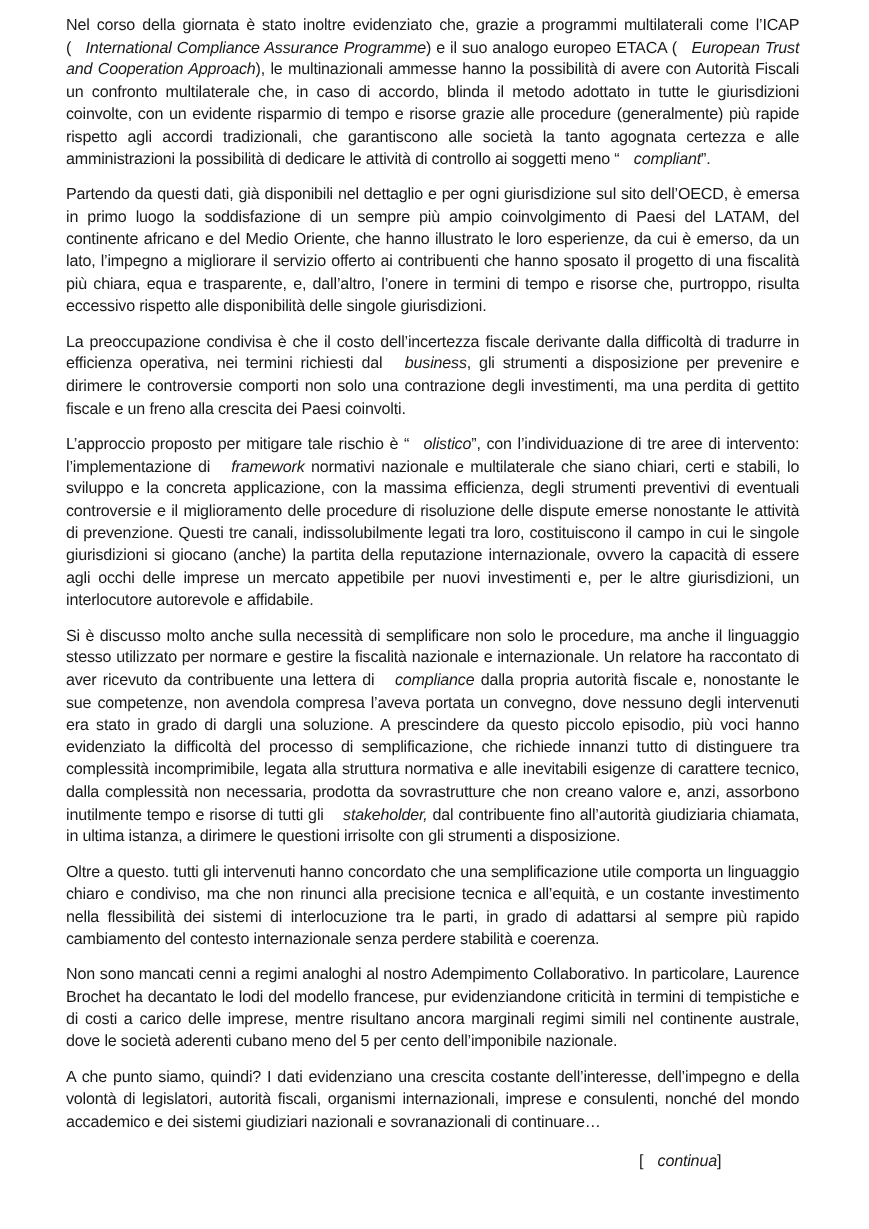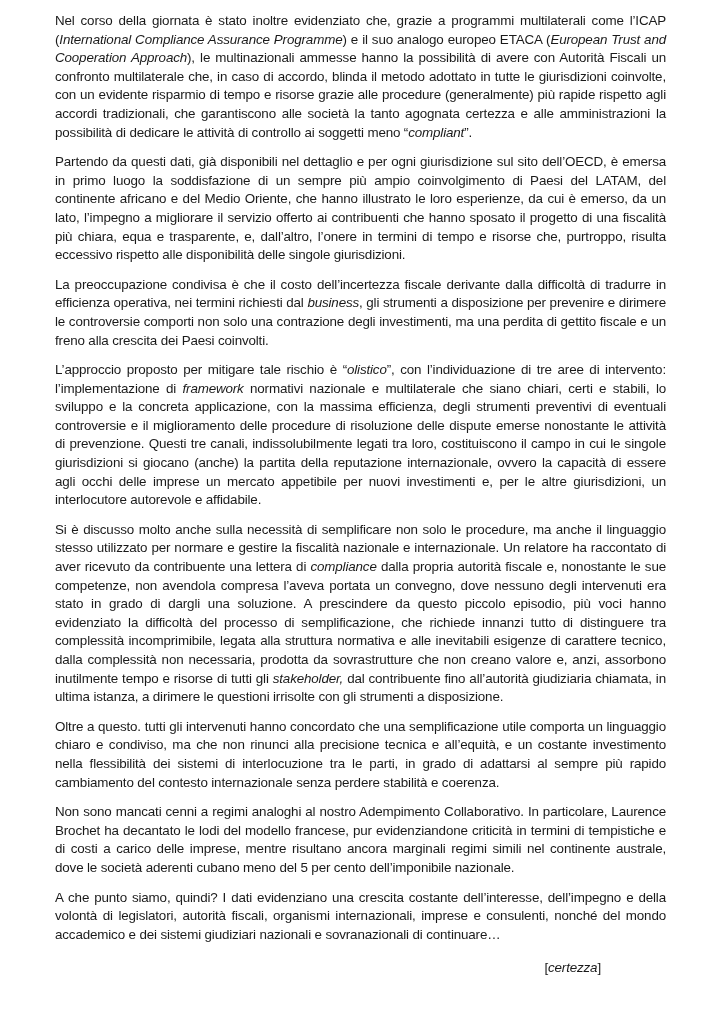--- a/index.html
+++ b/index.html
@@ -13,35 +13,35 @@
       font-size: 13.4px;
       line-height: 18.6px;
       color: #1a1a1a;
       letter-spacing: -0.15px;
     }
     .page p {
       margin: 0 0 11px 0;
       text-align: justify;
       hyphens: none;
     }
-    .page em { font-style: italic; }
+    .page em { font-style: italic; margin-left: 12px; }
     .continua {
       text-align: right;
       margin-top: 15px;
       padding-right: 65px;
     }
   </style>
 </head>
 <body>
 
 <div class="page">
   <div id="paragraphs">
       <p><span>Nel corso della giornata è stato inoltre evidenziato che, grazie a programmi multilaterali come l’ICAP (</span><em>International Compliance Assurance Programme</em><span>) e il suo analogo europeo ETACA (</span><em>European Trust and Cooperation Approach</em><span>), le multinazionali ammesse hanno la possibilità di avere con Autorità Fiscali un confronto multilaterale che, in caso di accordo, blinda il metodo adottato in tutte le giurisdizioni coinvolte, con un evidente risparmio di tempo e risorse grazie alle procedure (generalmente) più rapide rispetto agli accordi tradizionali, che garantiscono alle società la tanto agognata certezza e alle amministrazioni la possibilità di dedicare le attività di controllo ai soggetti meno “</span><em>compliant</em><span>”.</span></p>
       <p><span>Partendo da questi dati, già disponibili nel dettaglio e per ogni giurisdizione sul sito dell’OECD, è emersa in primo luogo la soddisfazione di un sempre più ampio coinvolgimento di Paesi del LATAM, del continente africano e del Medio Oriente, che hanno illustrato le loro esperienze, da cui è emerso, da un lato, l’impegno a migliorare il servizio offerto ai contribuenti che hanno sposato il progetto di una fiscalità più chiara, equa e trasparente, e, dall’altro, l’onere in termini di tempo e risorse che, purtroppo, risulta eccessivo rispetto alle disponibilità delle singole giurisdizioni.</span></p>
       <p><span>La preoccupazione condivisa è che il costo dell’incertezza fiscale derivante dalla difficoltà di tradurre in efficienza operativa, nei termini richiesti dal </span><em>business</em><span>, gli strumenti a disposizione per prevenire e dirimere le controversie comporti non solo una contrazione degli investimenti, ma una perdita di gettito fiscale e un freno alla crescita dei Paesi coinvolti.</span></p>
       <p><span>L’approccio proposto per mitigare tale rischio è “</span><em>olistico</em><span>”, con l’individuazione di tre aree di intervento: l’implementazione di </span><em>framework</em><span> normativi nazionale e multilaterale che siano chiari, certi e stabili, lo sviluppo e la concreta applicazione, con la massima efficienza, degli strumenti preventivi di eventuali controversie e il miglioramento delle procedure di risoluzione delle dispute emerse nonostante le attività di prevenzione. Questi tre canali, indissolubilmente legati tra loro, costituiscono il campo in cui le singole giurisdizioni si giocano (anche) la partita della reputazione internazionale, ovvero la capacità di essere agli occhi delle imprese un mercato appetibile per nuovi investimenti e, per le altre giurisdizioni, un interlocutore autorevole e affidabile.</span></p>
       <p><span>Si è discusso molto anche sulla necessità di semplificare non solo le procedure, ma anche il linguaggio stesso utilizzato per normare e gestire la fiscalità nazionale e internazionale. Un relatore ha raccontato di aver ricevuto da contribuente una lettera di </span><em>compliance</em><span> dalla propria autorità fiscale e, nonostante le sue competenze, non avendola compresa l’aveva portata un convegno, dove nessuno degli intervenuti era stato in grado di dargli una soluzione. A prescindere da questo piccolo episodio, più voci hanno evidenziato la difficoltà del processo di semplificazione, che richiede innanzi tutto di distinguere tra complessità incomprimibile, legata alla struttura normativa e alle inevitabili esigenze di carattere tecnico, dalla complessità non necessaria, prodotta da sovrastrutture che non creano valore e, anzi, assorbono inutilmente tempo e risorse di tutti gli </span><em>stakeholder,</em><span> dal contribuente fino all’autorità giudiziaria chiamata, in ultima istanza, a dirimere le questioni irrisolte con gli strumenti a disposizione.</span></p>
       <p><span>Oltre a questo. tutti gli intervenuti hanno concordato che una semplificazione utile comporta un linguaggio chiaro e condiviso, ma che non rinunci alla precisione tecnica e all’equità, e un costante investimento nella flessibilità dei sistemi di interlocuzione tra le parti, in grado di adattarsi al sempre più rapido cambiamento del contesto internazionale senza perdere stabilità e coerenza.</span></p>
       <p><span>Non sono mancati cenni a regimi analoghi al nostro Adempimento Collaborativo. In particolare, Laurence Brochet ha decantato le lodi del modello francese, pur evidenziandone criticità in termini di tempistiche e di costi a carico delle imprese, mentre risultano ancora marginali regimi simili nel continente australe, dove le società aderenti cubano meno del 5 per cento dell’imponibile nazionale.</span></p>
       <p><span>A che punto siamo, quindi? I dati evidenziano una crescita costante dell’interesse, dell’impegno e della volontà di legislatori, autorità fiscali, organismi internazionali, imprese e consulenti, nonché del mondo accademico e dei sistemi giudiziari nazionali e sovranazionali di continuare…</span></p>
     </div>
-  <div class="continua"><span>[</span><em>certezza</em><span>]</span></div>
+  <div class="continua"><span>[</span><em>continua</em><span>]</span></div>
 </div>
 
 </body></html>

